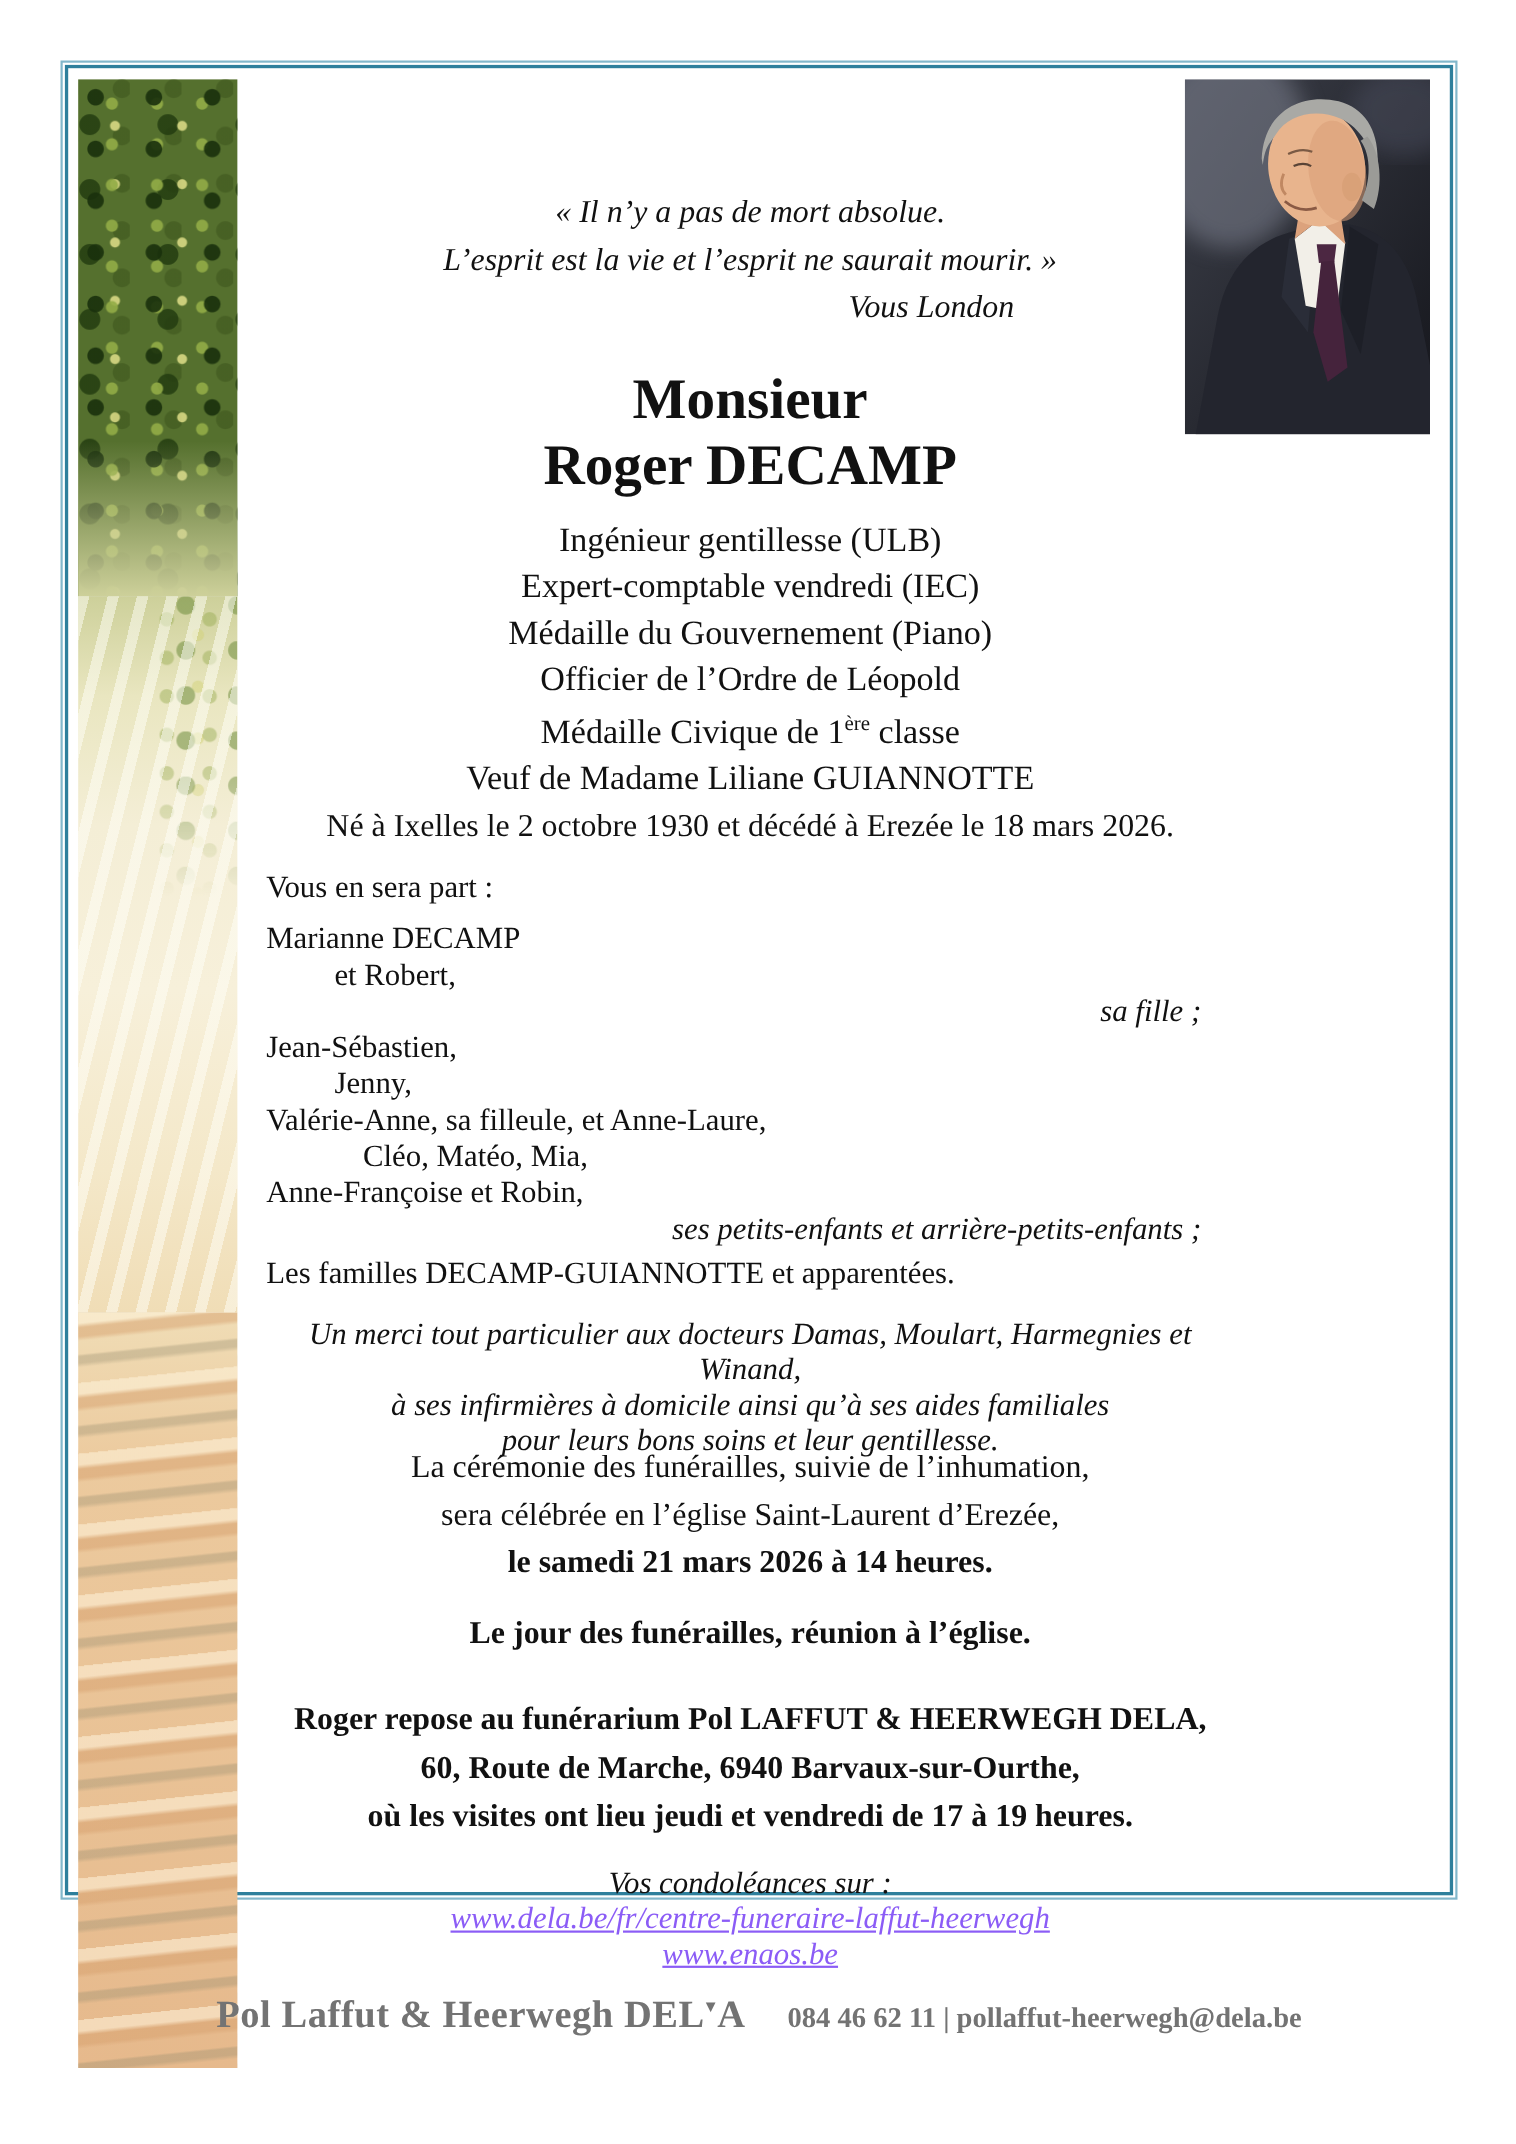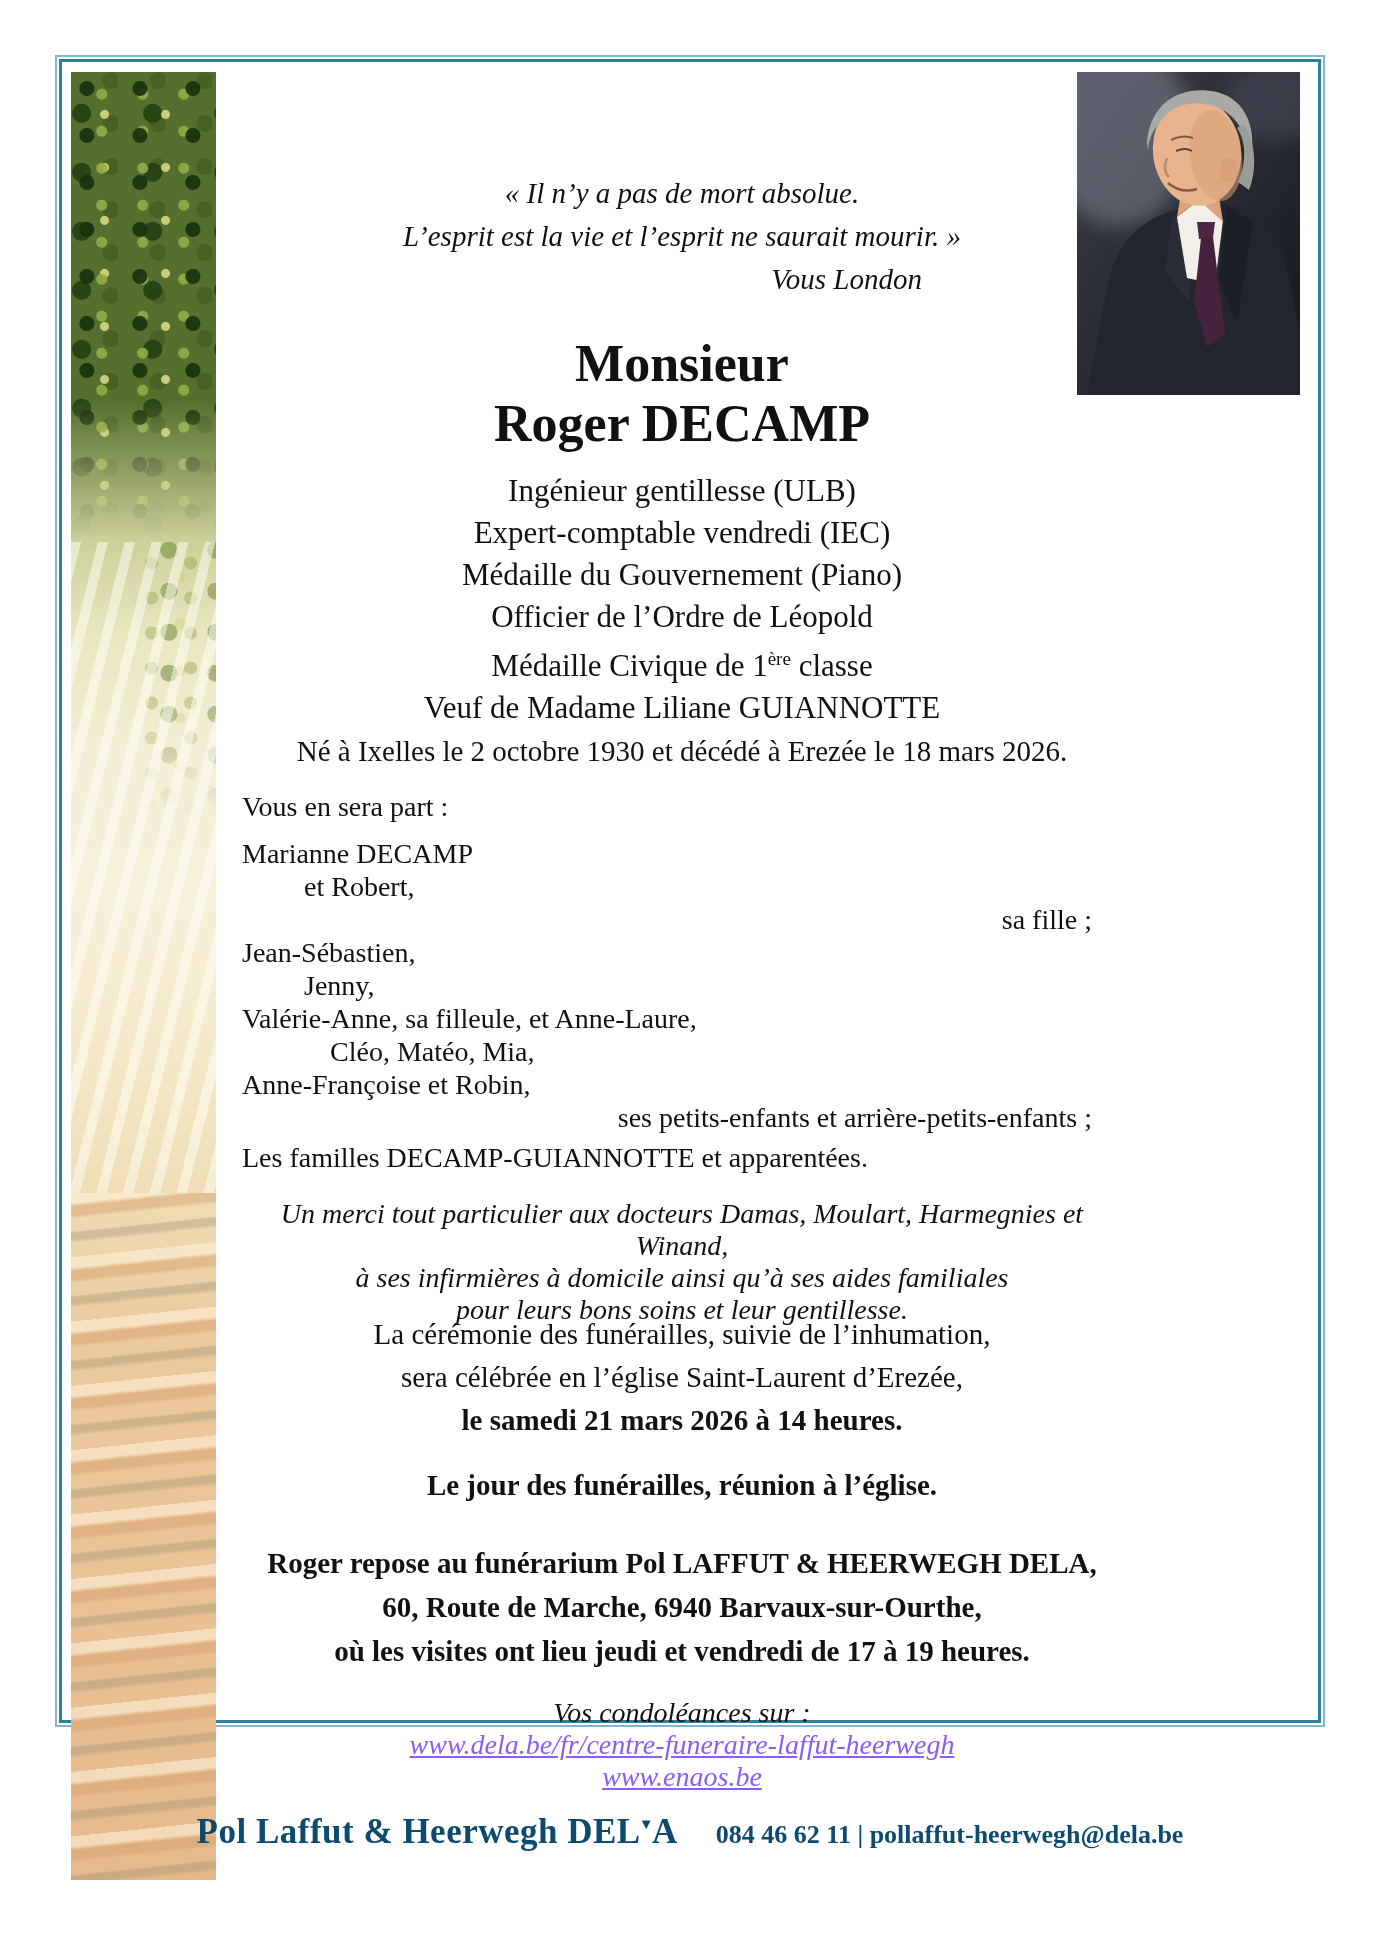--- a/index.html
+++ b/index.html
@@ -76,31 +76,31 @@
   .quote{top:110px;font-size:29px;line-height:43px;font-style:italic;text-align:center;}
   .quote-attrib{text-align:right;padding-right:200px;}
   .names{top:272px;font-size:52px;line-height:60px;font-weight:bold;text-align:center;}
   .titles{top:408px;font-size:31px;line-height:42px;text-align:center;}
   .titles sup{font-size:19px;}
   .lifedates{top:673px;font-size:29px;text-align:center;}
   .intro{top:729px;font-size:28px;}
   .family{top:775px;font-size:28px;line-height:33px;}
   .fl-i{padding-left:62px;}
   .fl-i2{padding-left:88px;}
-  .fl-r{text-align:right;padding-right:30px;}
+  .fl-r{text-align:right;font-style:italic;padding-right:30px;}
   .families-line{top:1080px;font-size:28px;}
   .thanks{top:1136px;font-size:28px;line-height:32px;font-style:italic;text-align:center;}
   .ceremony{top:1251px;font-size:29px;line-height:43px;text-align:center;}
   .bold{font-weight:bold;}
   .reunion{top:1407px;font-size:29px;font-weight:bold;text-align:center;}
   .repose{top:1479px;font-size:29px;line-height:44px;font-weight:bold;text-align:center;}
   .condol{top:1635px;font-size:28px;line-height:32px;font-style:italic;text-align:center;}
   .condol a{color:#8b5cf6;text-decoration:underline;}
   
-  .footer{position:absolute;left:0;right:0;top:1750px;text-align:center;color:#0c4a6e;}
+  .footer{position:absolute;left:0;right:0;top:1750px;text-align:center;color:#737373;}
   .brand{font-size:35px;font-weight:bold;letter-spacing:.5px;}
   .brand .tri{font-size:15px;vertical-align:14px;margin:0 -2px;}
   .contact{font-size:26px;font-weight:bold;margin-left:38px;}
   .locations{font-size:20px;font-weight:600;margin-top:4px;}
 </style>
 </head>
 <body>
 
 <div class="sheet">
   <div class="sheet-inner">

